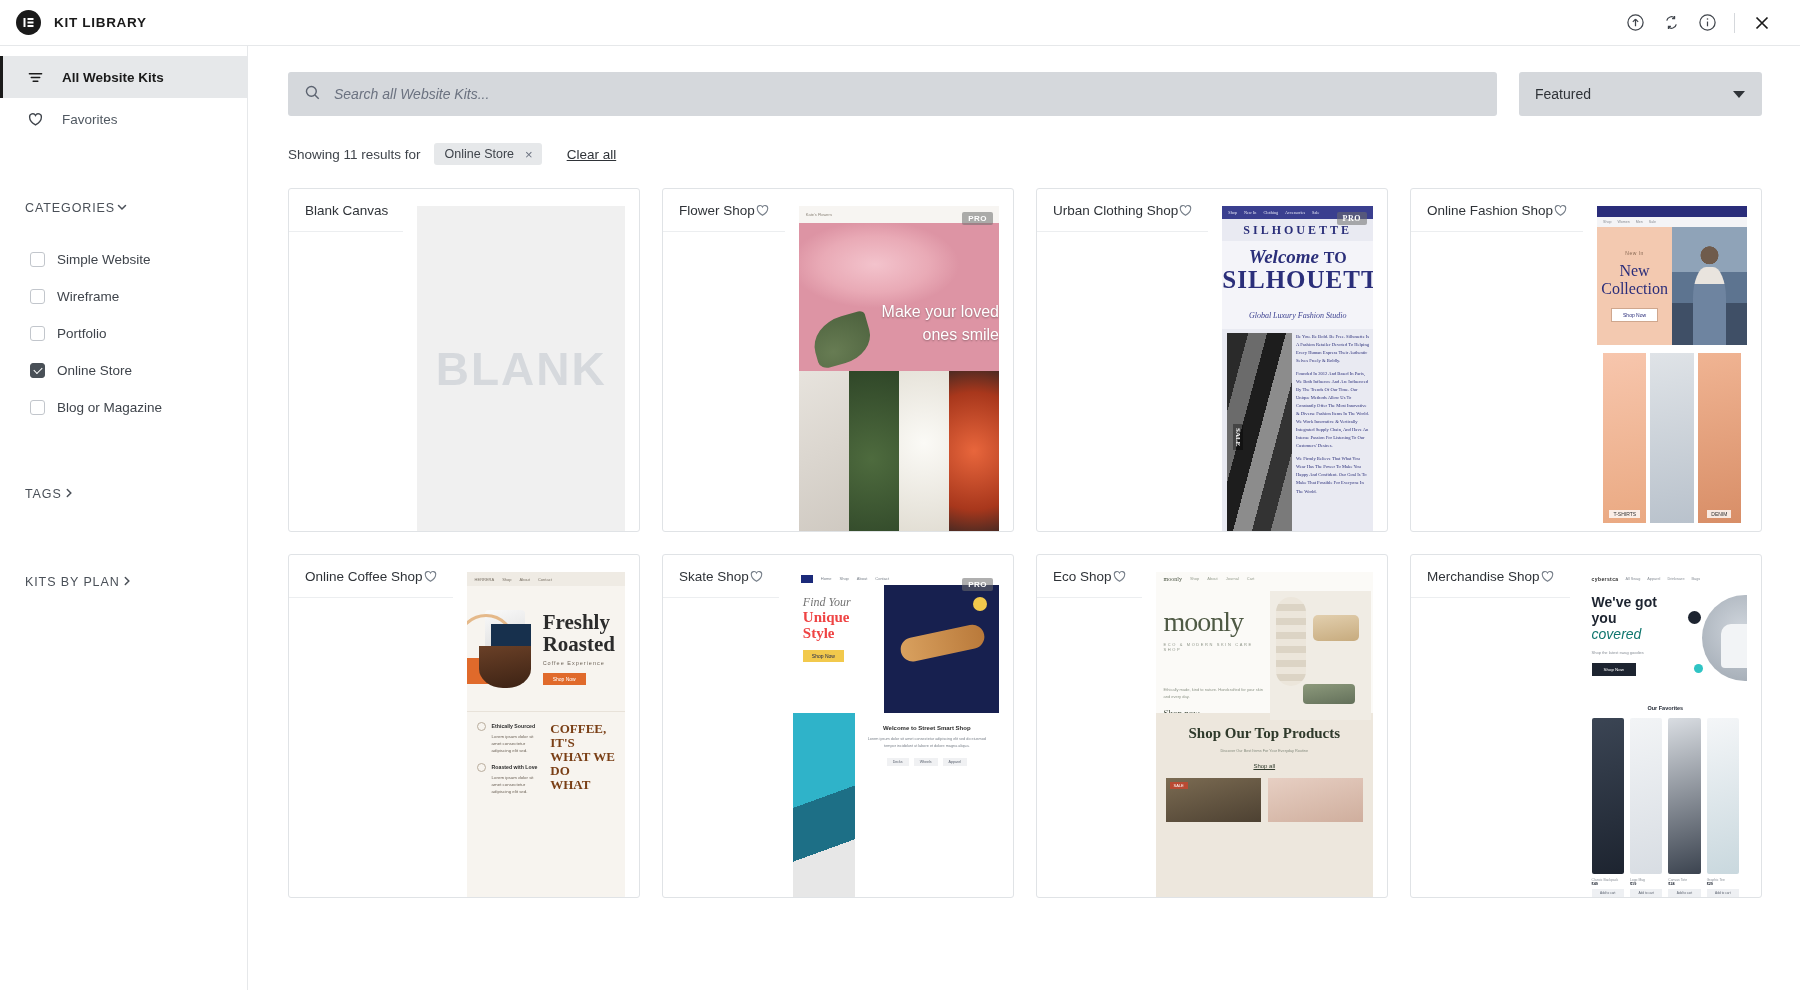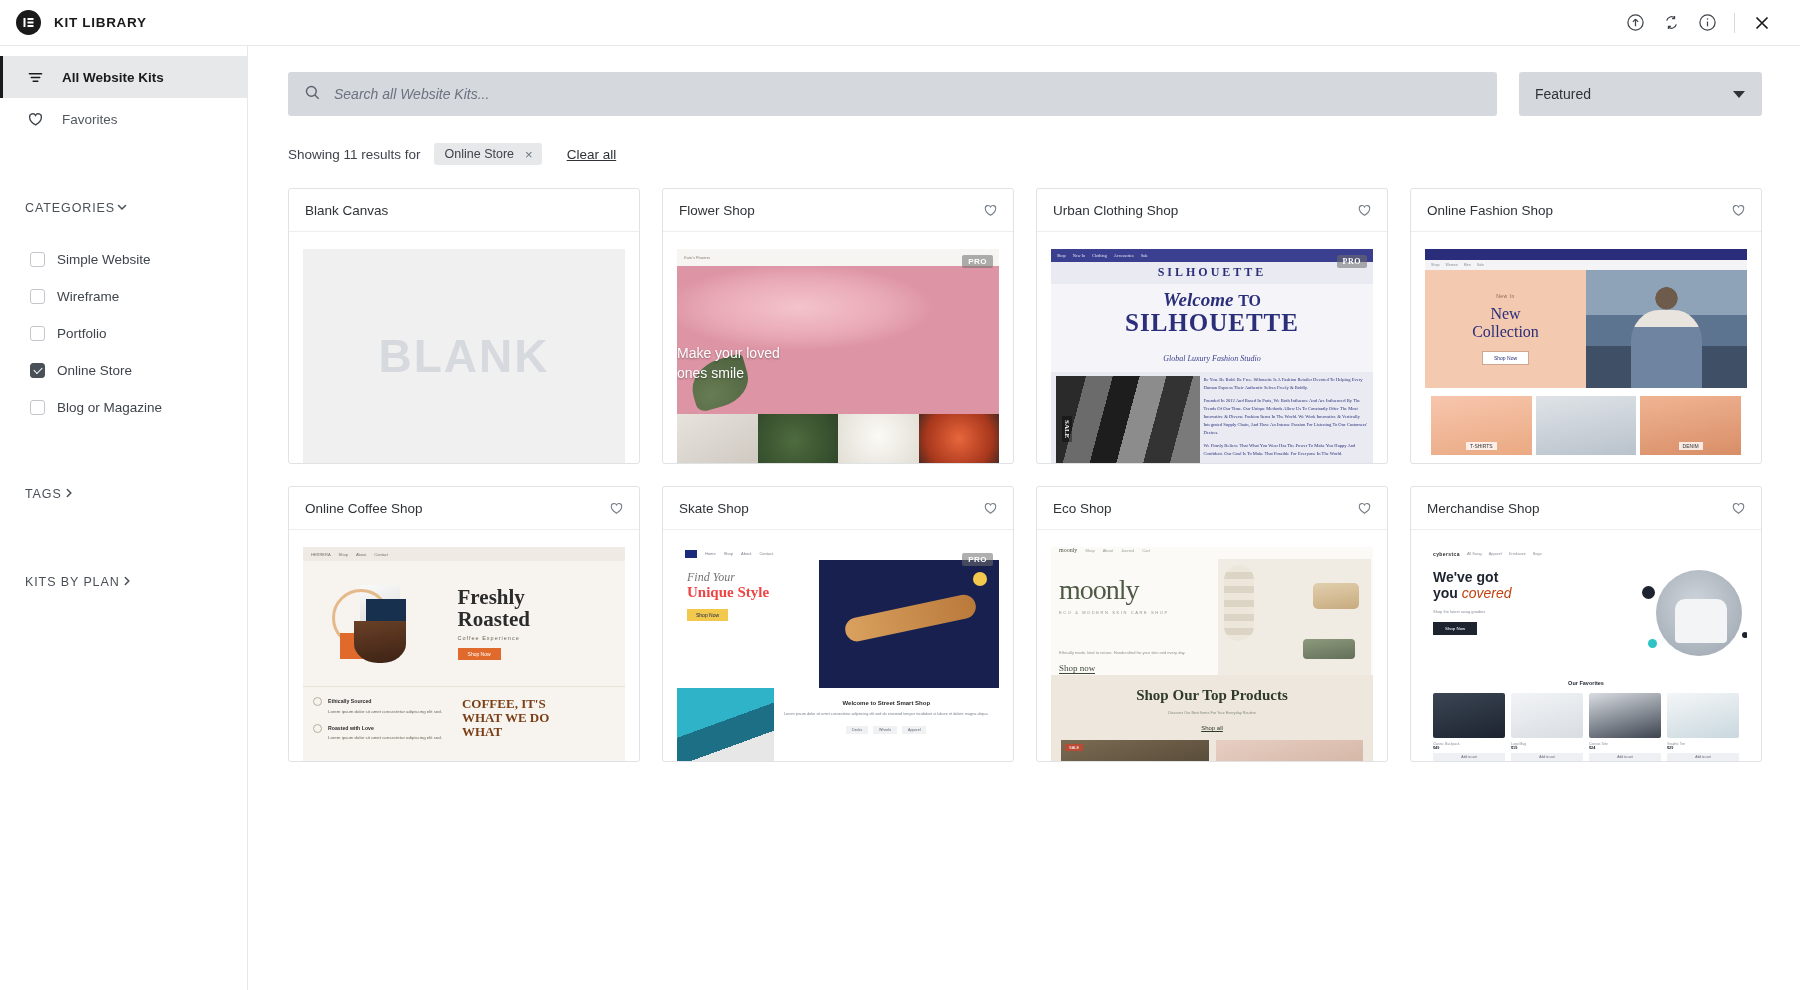--- a/index.html
+++ b/index.html
@@ -144,22 +144,22 @@
   }
 
   
   .grid {
     display: grid; grid-template-columns: repeat(4, 1fr);
     gap: 22px 22px; margin-top: 22px;
   }
   .card {
     border: 1px solid #e0e3e6; border-radius: 3px;
     background: #fff; overflow: hidden; cursor: pointer;
-    display: flex; flex-direction: column;
-    height: 276px;
+    display: flex; flex-direction: row;
+    height: 344px;
   }
   .card-head {
     height: 43px; display: flex; align-items: center;
     justify-content: space-between; padding: 0 15px 0 16px;
     border-bottom: 1px solid #eceef0;
   }
   .card-title { font-size: 13.5px; color: #2f3338; }
   .fav-ico { color: #7a828c; display: flex; }
   .thumb-area {
     flex: 1; padding: 17px 14px 0 14px; overflow: hidden;
@@ -199,21 +199,21 @@
       linear-gradient(170deg, #e9e6e2 0%, #d6d2cd 55%, #bdb9b4 100%);
   }
   .fl-leaf {
     position: absolute; bottom: 8px; left: 14px; width: 58px; height: 46px;
     background: radial-gradient(ellipse at 30% 70%, #5d7a4c, #3f5c34);
     border-radius: 60% 10% 55% 18%;
     transform: rotate(-16deg); opacity: .92;
   }
   .fl-cap {
     position: absolute; left: 0; right: 0; top: 52%;
-    text-align: left; color: #fff; font-size: 14px; line-height: 1.45;
+    text-align: right; color: #fff; font-size: 16px; line-height: 1.45;
     text-shadow: 0 1px 2px rgba(0,0,0,.35);
   }
   .fl-row { flex: 1; display: grid; grid-template-columns: 1fr 1fr 1fr 1fr; }
   .fl-c1 { background: linear-gradient(150deg,#e7e3dd,#cfc9c1); }
   .fl-c2 { background: radial-gradient(circle at 45% 55%, #4e6b3e, #2f4628); }
   .fl-c3 { background: radial-gradient(circle at 50% 45%, #fbfaf6, #e2ded4); }
   .fl-c4 { background: radial-gradient(circle at 50% 50%, #e8663c, #a8371c 70%, #4d2a22); }
 
   
   .t-urban { background: #e9eaf2; display: flex; flex-direction: column; font-family: "Liberation Serif", serif; }
@@ -370,21 +370,21 @@
   .ec-pr1::after { content:"SALE"; position:absolute; left:4px; top:4px; font-size:4px; color:#fff; background:#b94a33; padding:1px 4px; }
   .ec-pr2 { background: linear-gradient(165deg,#e7cfc3,#cfae9d); }
 
   
   .t-merch { background: #fff; display: flex; flex-direction: column; }
   .mc-nav { height: 13px; display: flex; align-items: center; padding: 0 8px; gap: 7px; }
   .mc-brand { font-size: 5px; color: #2b2b2b; font-weight: bold; letter-spacing: .4px; }
   .mc-nav i { font-style: normal; font-size: 3.8px; color: #8b9199; }
   .mc-hero { height: 118px; display: grid; grid-template-columns: 48% 52%; padding: 10px 8px 0; position: relative; gap: 40px; }
   .mc-h { font-size: 14px; font-weight: bold; color: #1d2430; line-height: 1.14; }
-  .mc-h em { font-style: italic; font-weight: normal; color: #c2410c; }
+  .mc-h em { font-style: italic; font-weight: normal; color: #0f766e; }
   .mc-sub { font-size: 4px; color: #8b9199; margin-top: 7px; }
   .mc-btn { display:inline-block; margin-top: 8px; background:#1d2430; color:#fff; font-size: 4.4px; padding: 4px 12px; }
   .mc-circ {
     position: relative; border-radius: 50%; overflow: visible;
     background: radial-gradient(circle at 46% 40%, #cfd5dc, #9aa3ad);
     width: 86px; height: 86px; margin: 0 auto;
   }
   .mc-shirt {
     position: absolute; left: 22%; top: 34%; width: 52px; height: 44px;
     background: #f2f4f6; border-radius: 10px 10px 4px 4px;

